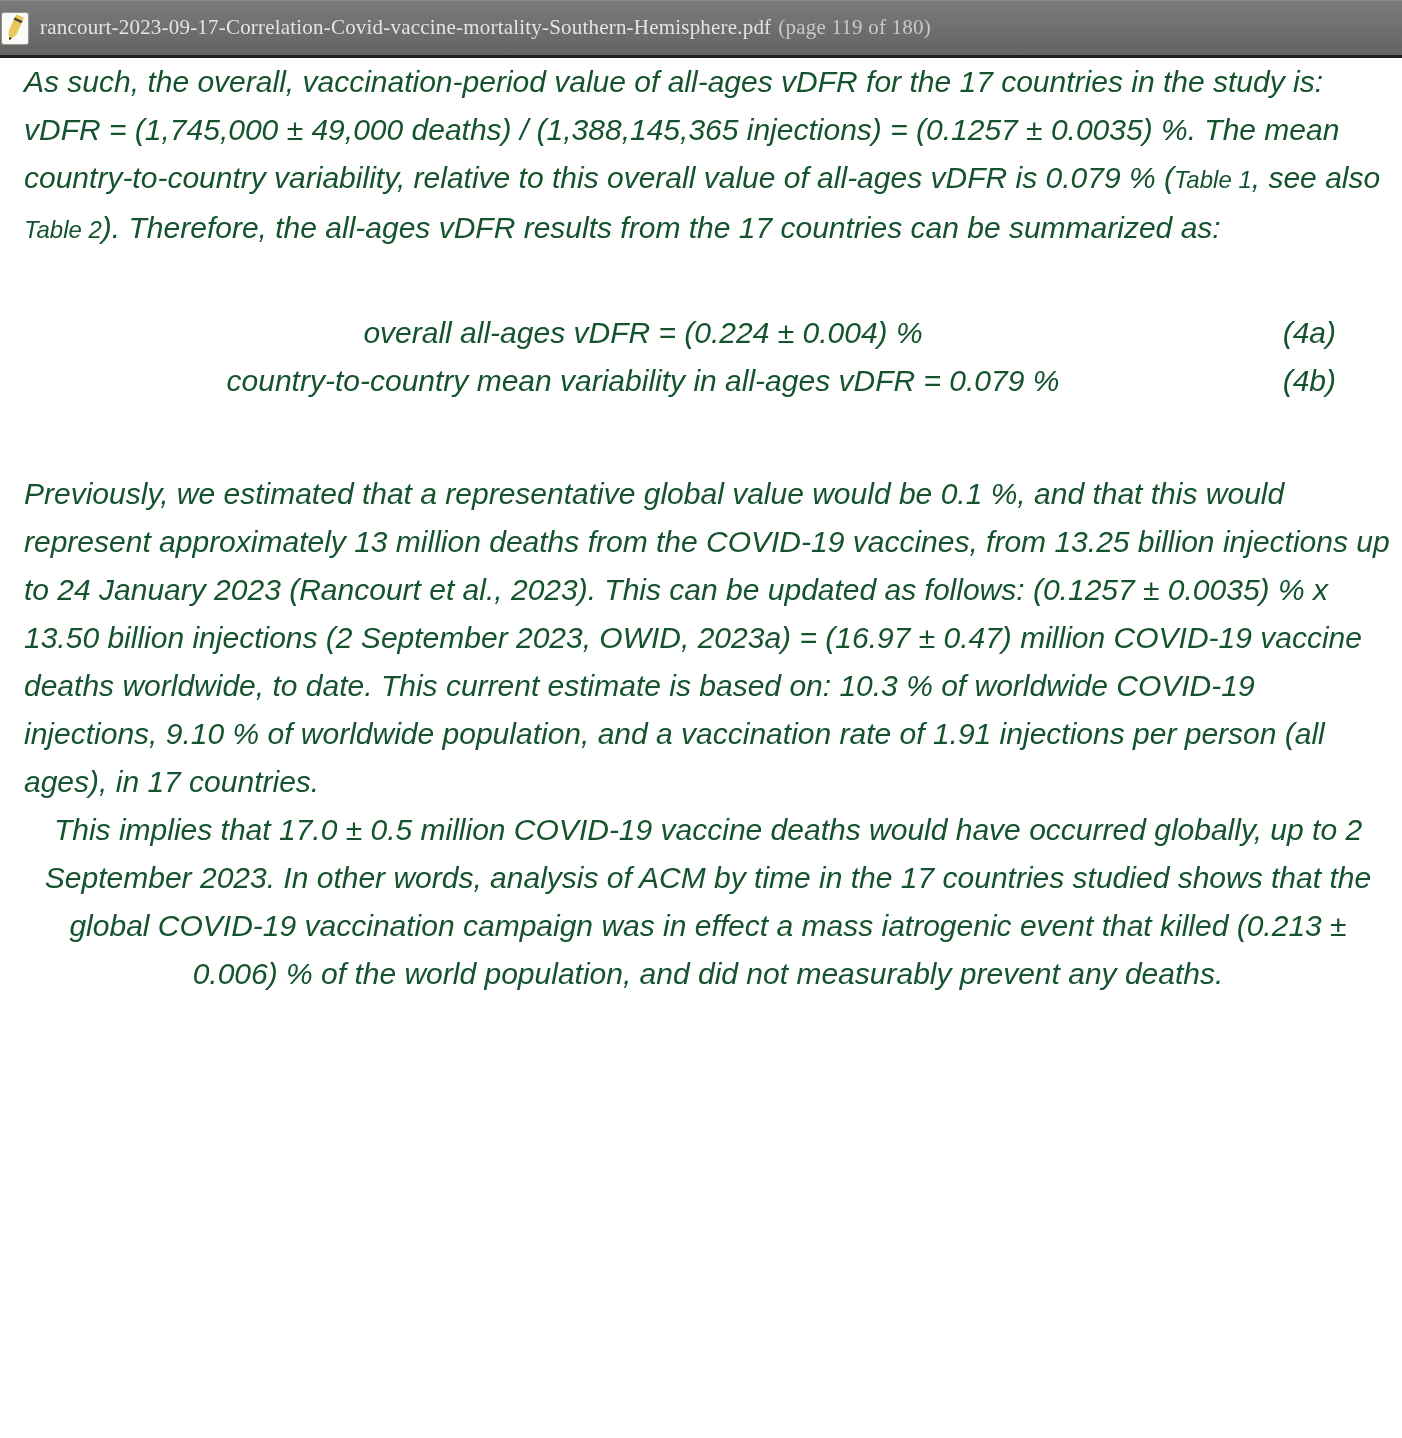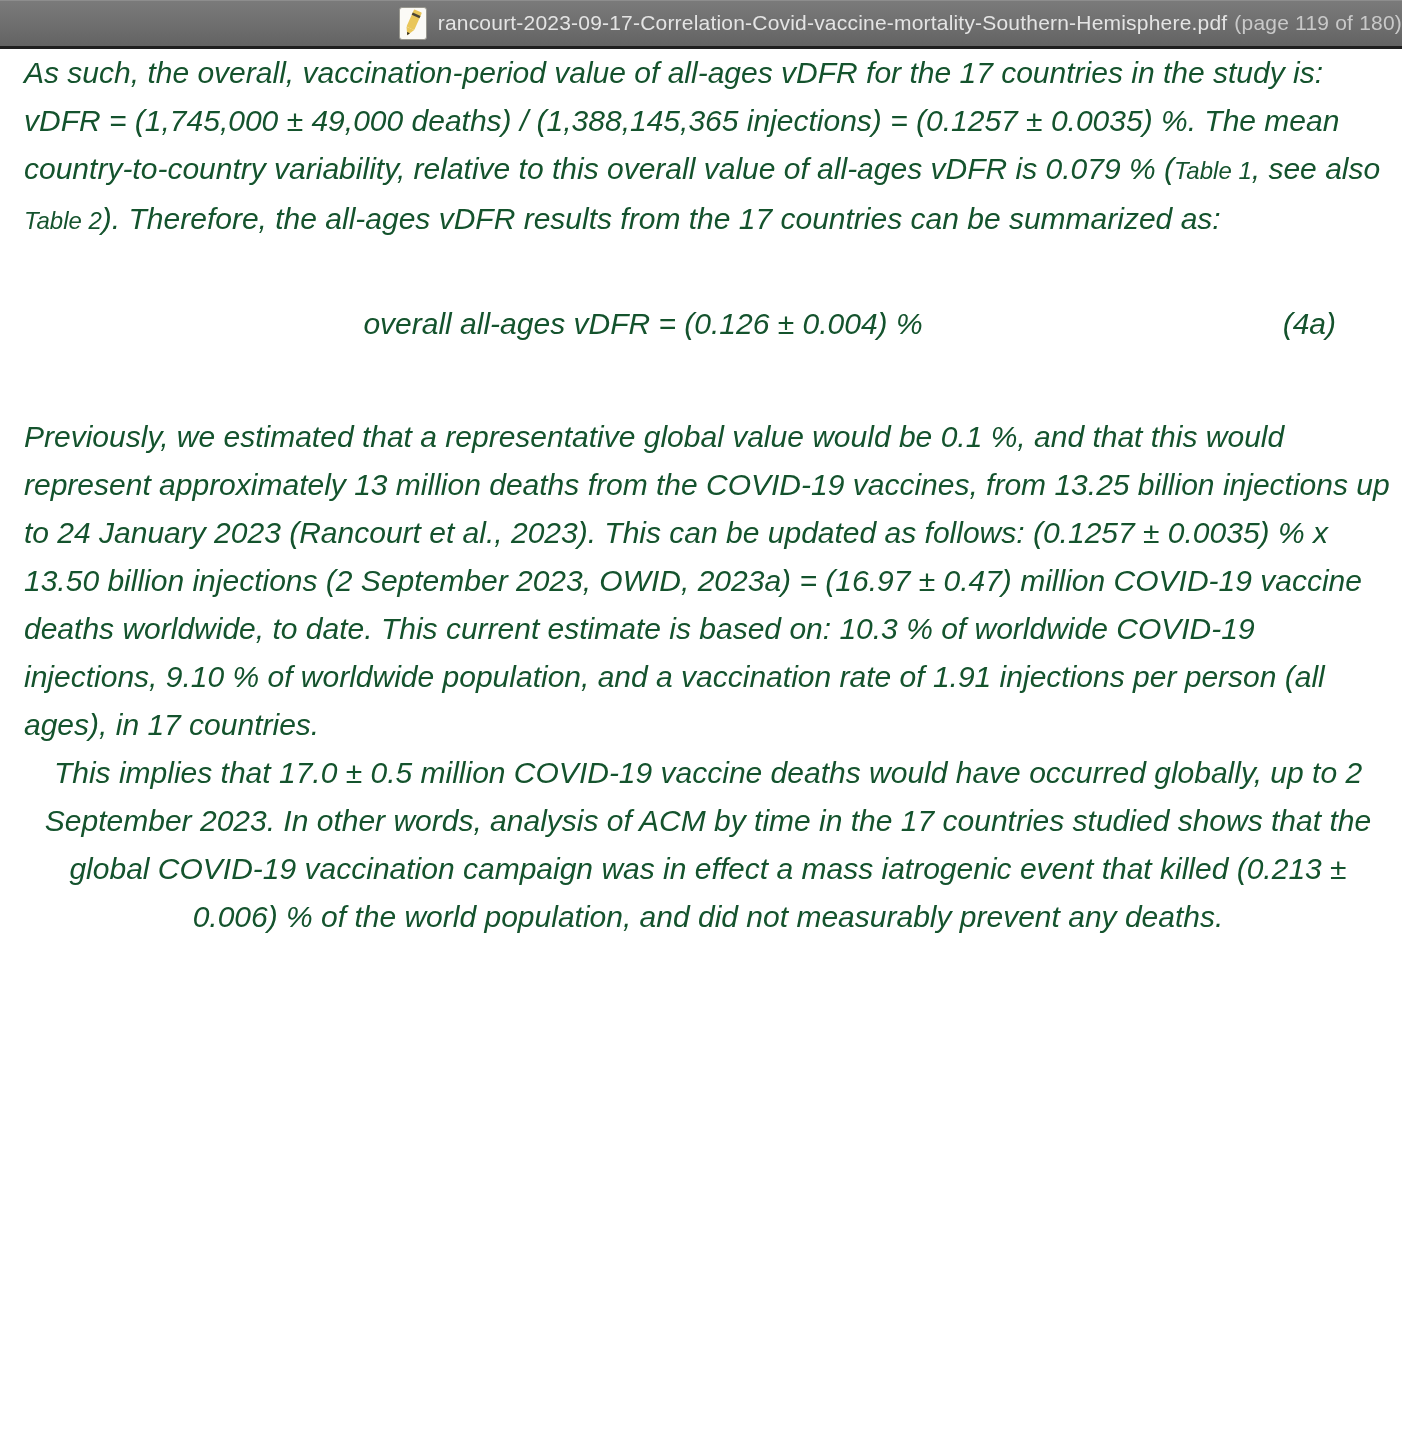--- a/index.html
+++ b/index.html
@@ -9,27 +9,28 @@
     font-family: "Liberation Sans", "DejaVu Sans", sans-serif;
   }
   body {
     height: 1438px;
     overflow: hidden;
   }
 
   
   .titlebar {
     width: 100%;
-    height: 49px;
+    height: 58px;
     background: linear-gradient(180deg, #7b7b7b 0%, #6e6e6e 55%, #636363 100%);
     border-bottom: 3px solid #1f1f1f;
     box-shadow: inset 0 1px 0 #8d8d8d;
     display: flex;
     align-items: center;
-    justify-content: flex-end;
+    justify-content: flex-start;
+    font-family: Liberation Serif, serif;
   }
   .titlebar-inner {
     display: flex;
     align-items: center;
     gap: 10px;
     max-width: 1360px;
     white-space: nowrap;
   }
   .doc-icon {
     width: 30px;
@@ -100,22 +101,26 @@
     <span class="title-text"><span>rancourt-2023-09-17-Correlation-Covid-vaccine-mortality-Southern-Hemisphere.pdf</span><span class="page-info">(page 119 of 180)</span></span>
   </div>
 </header>
 
 <main class="page">
 
   <p class="p-first"><span>As such, the overall, vaccination-period value of all-ages vDFR for the 17 countries in the study is: vDFR = (1,745,000 ± 49,000 deaths) / (1,388,145,365 injections) = (0.1257 ± 0.0035) %. The mean country-to-country variability, relative to this overall value of all-ages vDFR is 0.079 % (</span><span class="small-ref">Table 1</span><span>, see also </span><span class="small-ref">Table 2</span><span>). Therefore, the all-ages vDFR results from the 17 countries can be summarized as:</span></p>
 
   <div class="eq-block">
     <div class="eq-row">
-      <span class="eq-text">overall all-ages vDFR = (0.126 ± 0.004) %</span>
+      <span class="eq-text">overall all-ages vDFR = (0.224 ± 0.004) %</span>
       <span class="eq-label">(4a)</span>
+    </div>
+    <div class="eq-row">
+      <span class="eq-text">country-to-country mean variability in all-ages vDFR = 0.079 %</span>
+      <span class="eq-label">(4b)</span>
     </div>
   </div>
 
   <p>Previously, we estimated that a representative global value would be 0.1 %, and that this would represent approximately 13 million deaths from the COVID-19 vaccines, from 13.25 billion injections up to 24 January 2023 (Rancourt et al., 2023). This can be updated as follows: (0.1257 ± 0.0035) % x 13.50 billion injections (2 September 2023, OWID, 2023a) = (16.97 ± 0.47) million COVID-19 vaccine deaths worldwide, to date. This current estimate is based on: 10.3 % of worldwide COVID-19 injections, 9.10 % of worldwide population, and a vaccination rate of 1.91 injections per person (all ages), in 17 countries.</p>
 
   <p class="p-last">This implies that 17.0 ± 0.5 million COVID-19 vaccine deaths would have occurred globally, up to 2 September 2023. In other words, analysis of ACM by time in the 17 countries studied shows that the global COVID-19 vaccination campaign was in effect a mass iatrogenic event that killed (0.213 ± 0.006) % of the world population, and did not measurably prevent any deaths.</p>
 
 </main>
 
 </body></html>

